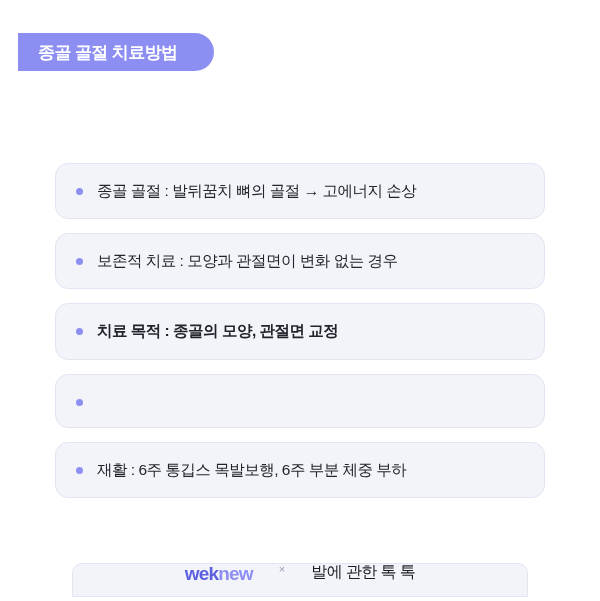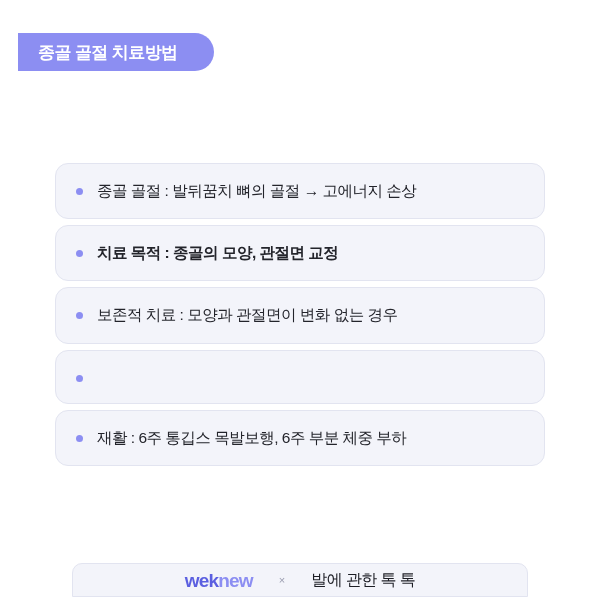--- a/index.html
+++ b/index.html
@@ -47,21 +47,21 @@
   }
 
   
   .card-list {
     position: absolute;
     left: 55px;
     top: 163px;
     width: 490px;
     display: flex;
     flex-direction: column;
-    gap: 6px;
+    gap: 14px;
   }
 
   .card {
     background: #f3f4fa;
     border: 1px solid #e2e4f0;
     border-radius: 13px;
     display: flex;
     align-items: flex-start;
     padding: 15px 18px 15px 20px;
     box-sizing: border-box;
@@ -93,21 +93,21 @@
   .footer {
     position: absolute;
     left: 72px;
     top: 563px;
     width: 456px;
     height: 34px;
     background: #f3f4fa;
     border: 1px solid #e2e4f0;
     border-radius: 10px 10px 0 0;
     display: flex;
-    align-items: center;
+    align-items: flex-start;
     justify-content: center;
     gap: 26px;
     box-sizing: border-box;
   }
   .footer .brand {
     font-size: 19px;
     font-weight: bold;
     letter-spacing: -0.8px;
     line-height: 1;
   }
@@ -135,28 +135,28 @@
     <span class="title-text">종골 골절 치료방법</span>
   </div>
 
   <div class="card-list">
 
     <div class="card">
       <span class="dot"></span>
       <span class="card-text">종골 골절 : 발뒤꿈치 뼈의 골절 → 고에너지 손상</span>
     </div>
 
+    <div class="card">
+      <span class="dot"></span>
+      <span class="card-text">보존적 치료 : 모양과 관절면이 변화 없는 경우</span>
+    </div>
+
     <div class="card bold">
       <span class="dot"></span>
       <span class="card-text">치료 목적 : 종골의 모양, 관절면 교정</span>
-    </div>
-
-    <div class="card">
-      <span class="dot"></span>
-      <span class="card-text">보존적 치료 : 모양과 관절면이 변화 없는 경우</span>
     </div>
 
     <div class="card">
       <span class="dot"></span>
     </div>
 
     <div class="card">
       <span class="dot"></span>
       <span class="card-text">재활 : 6주 통깁스 목발보행, 6주 부분 체중 부하</span>
     </div>

